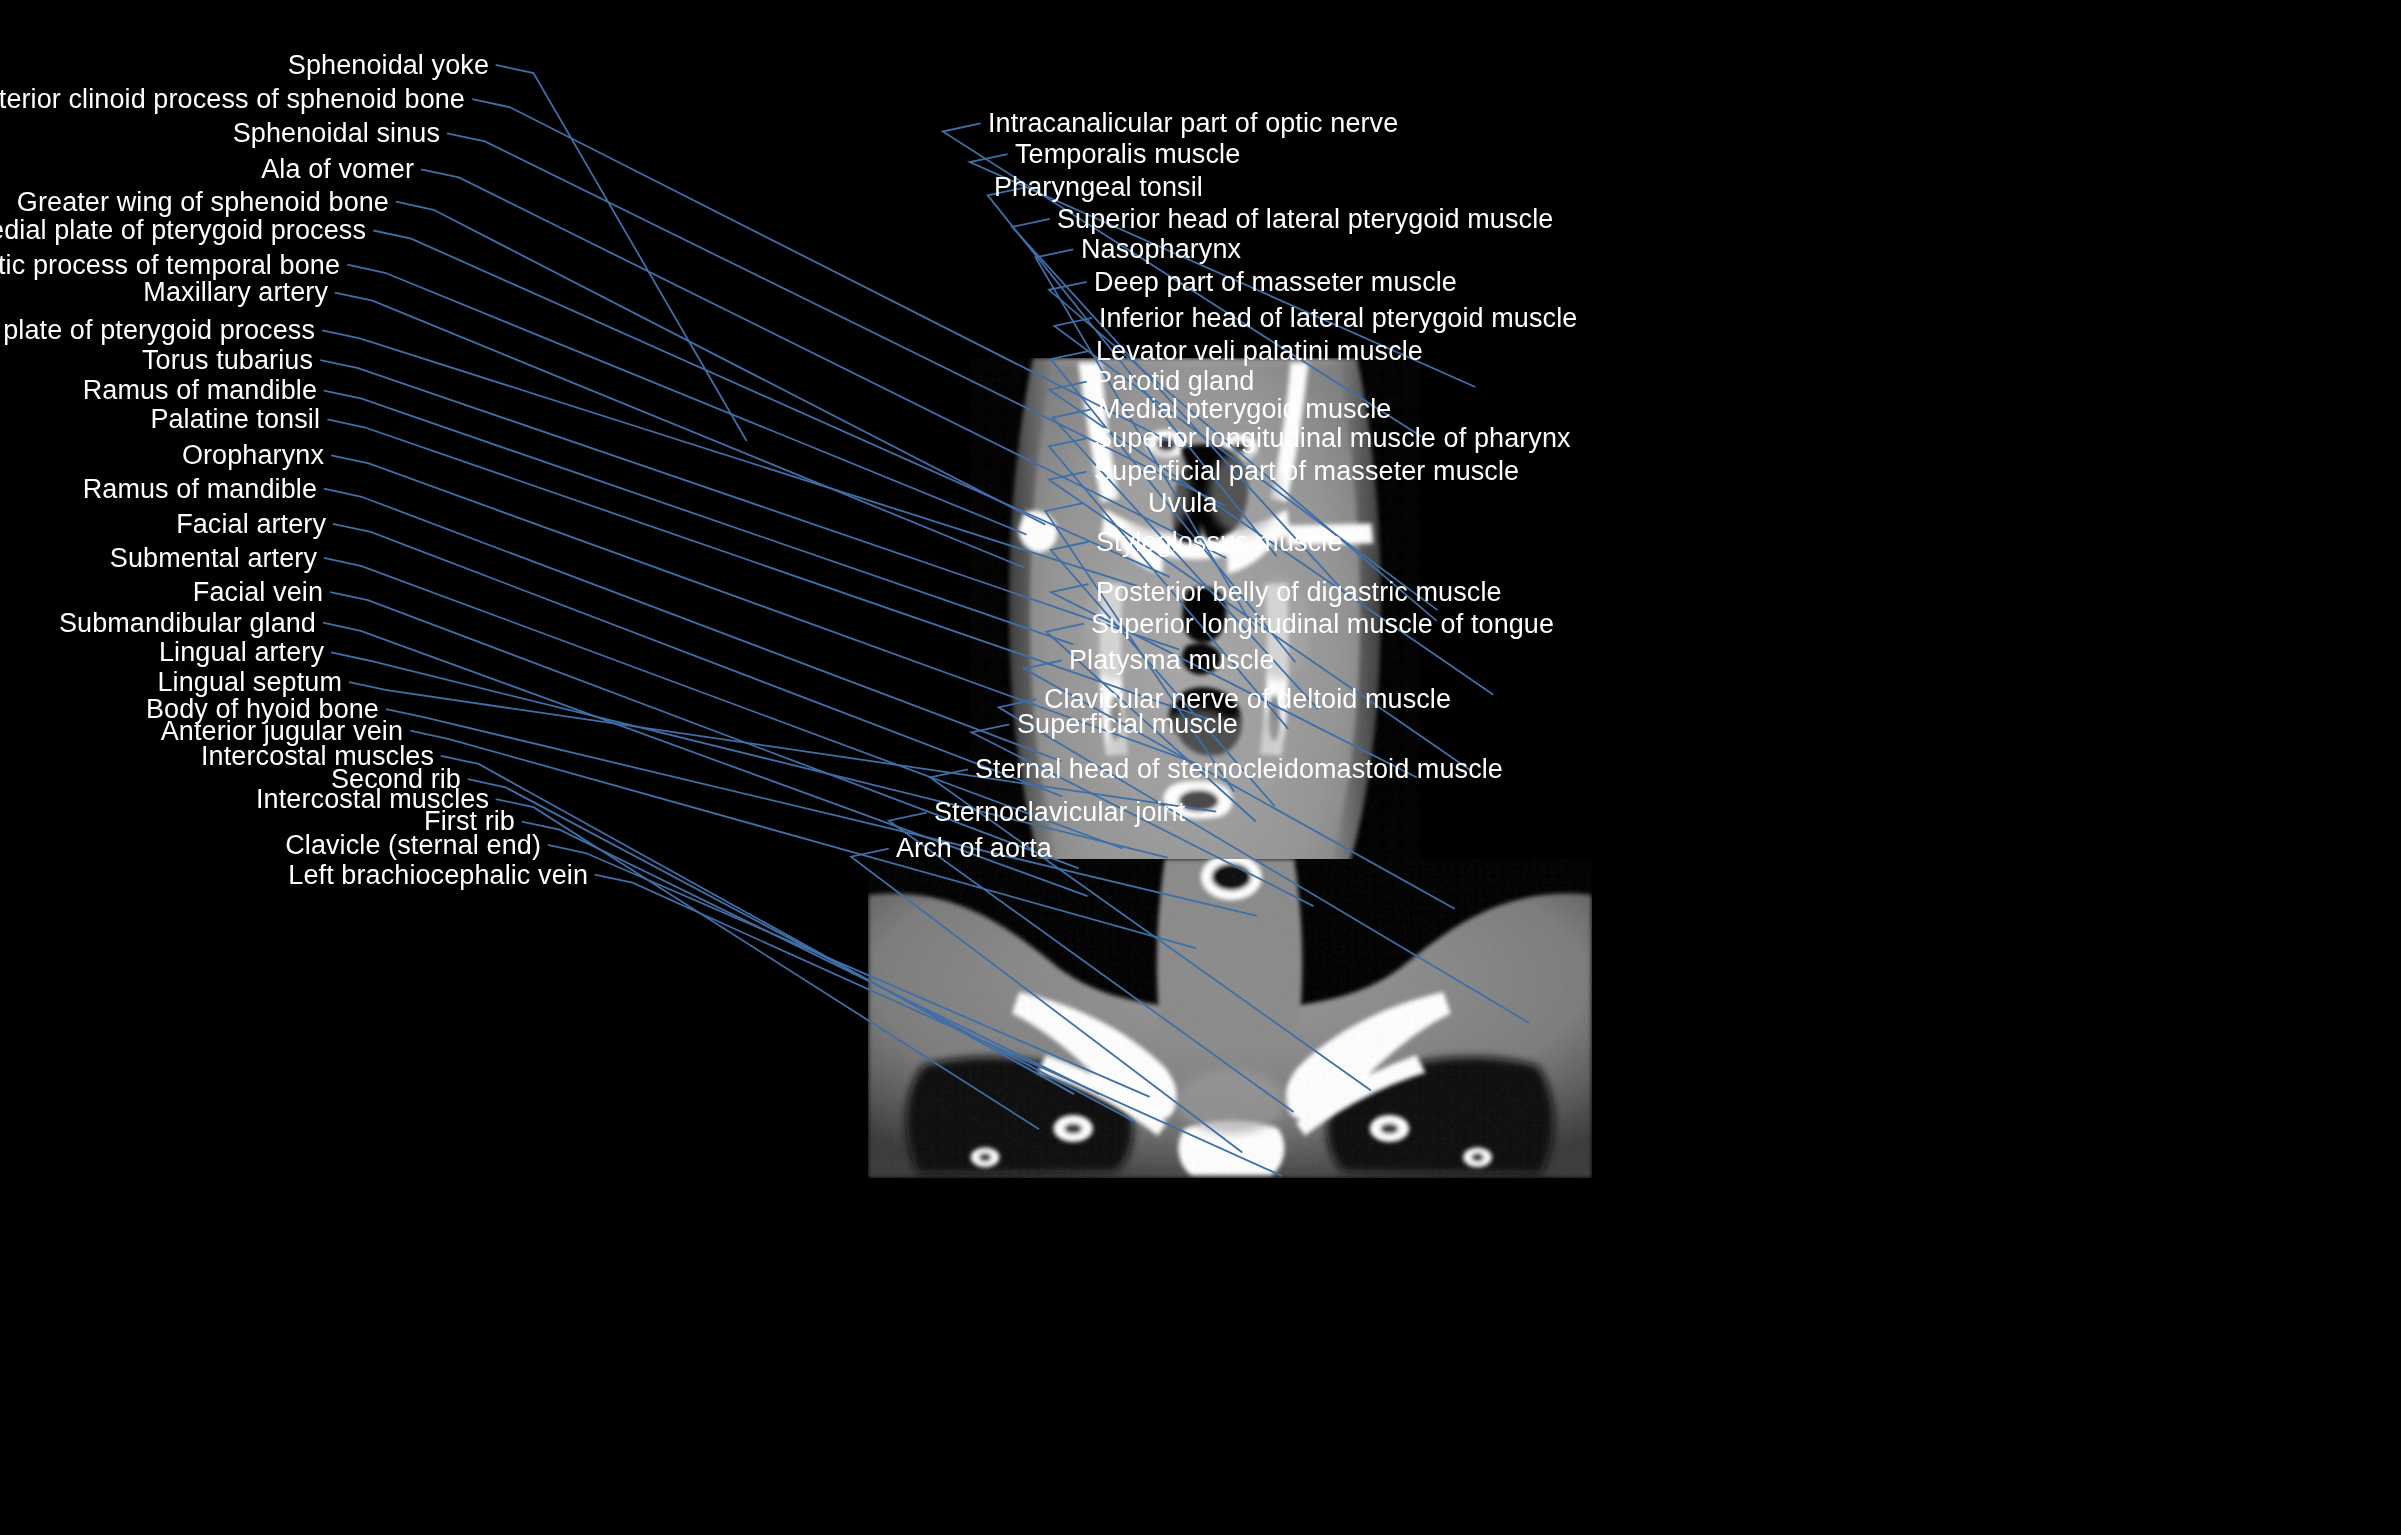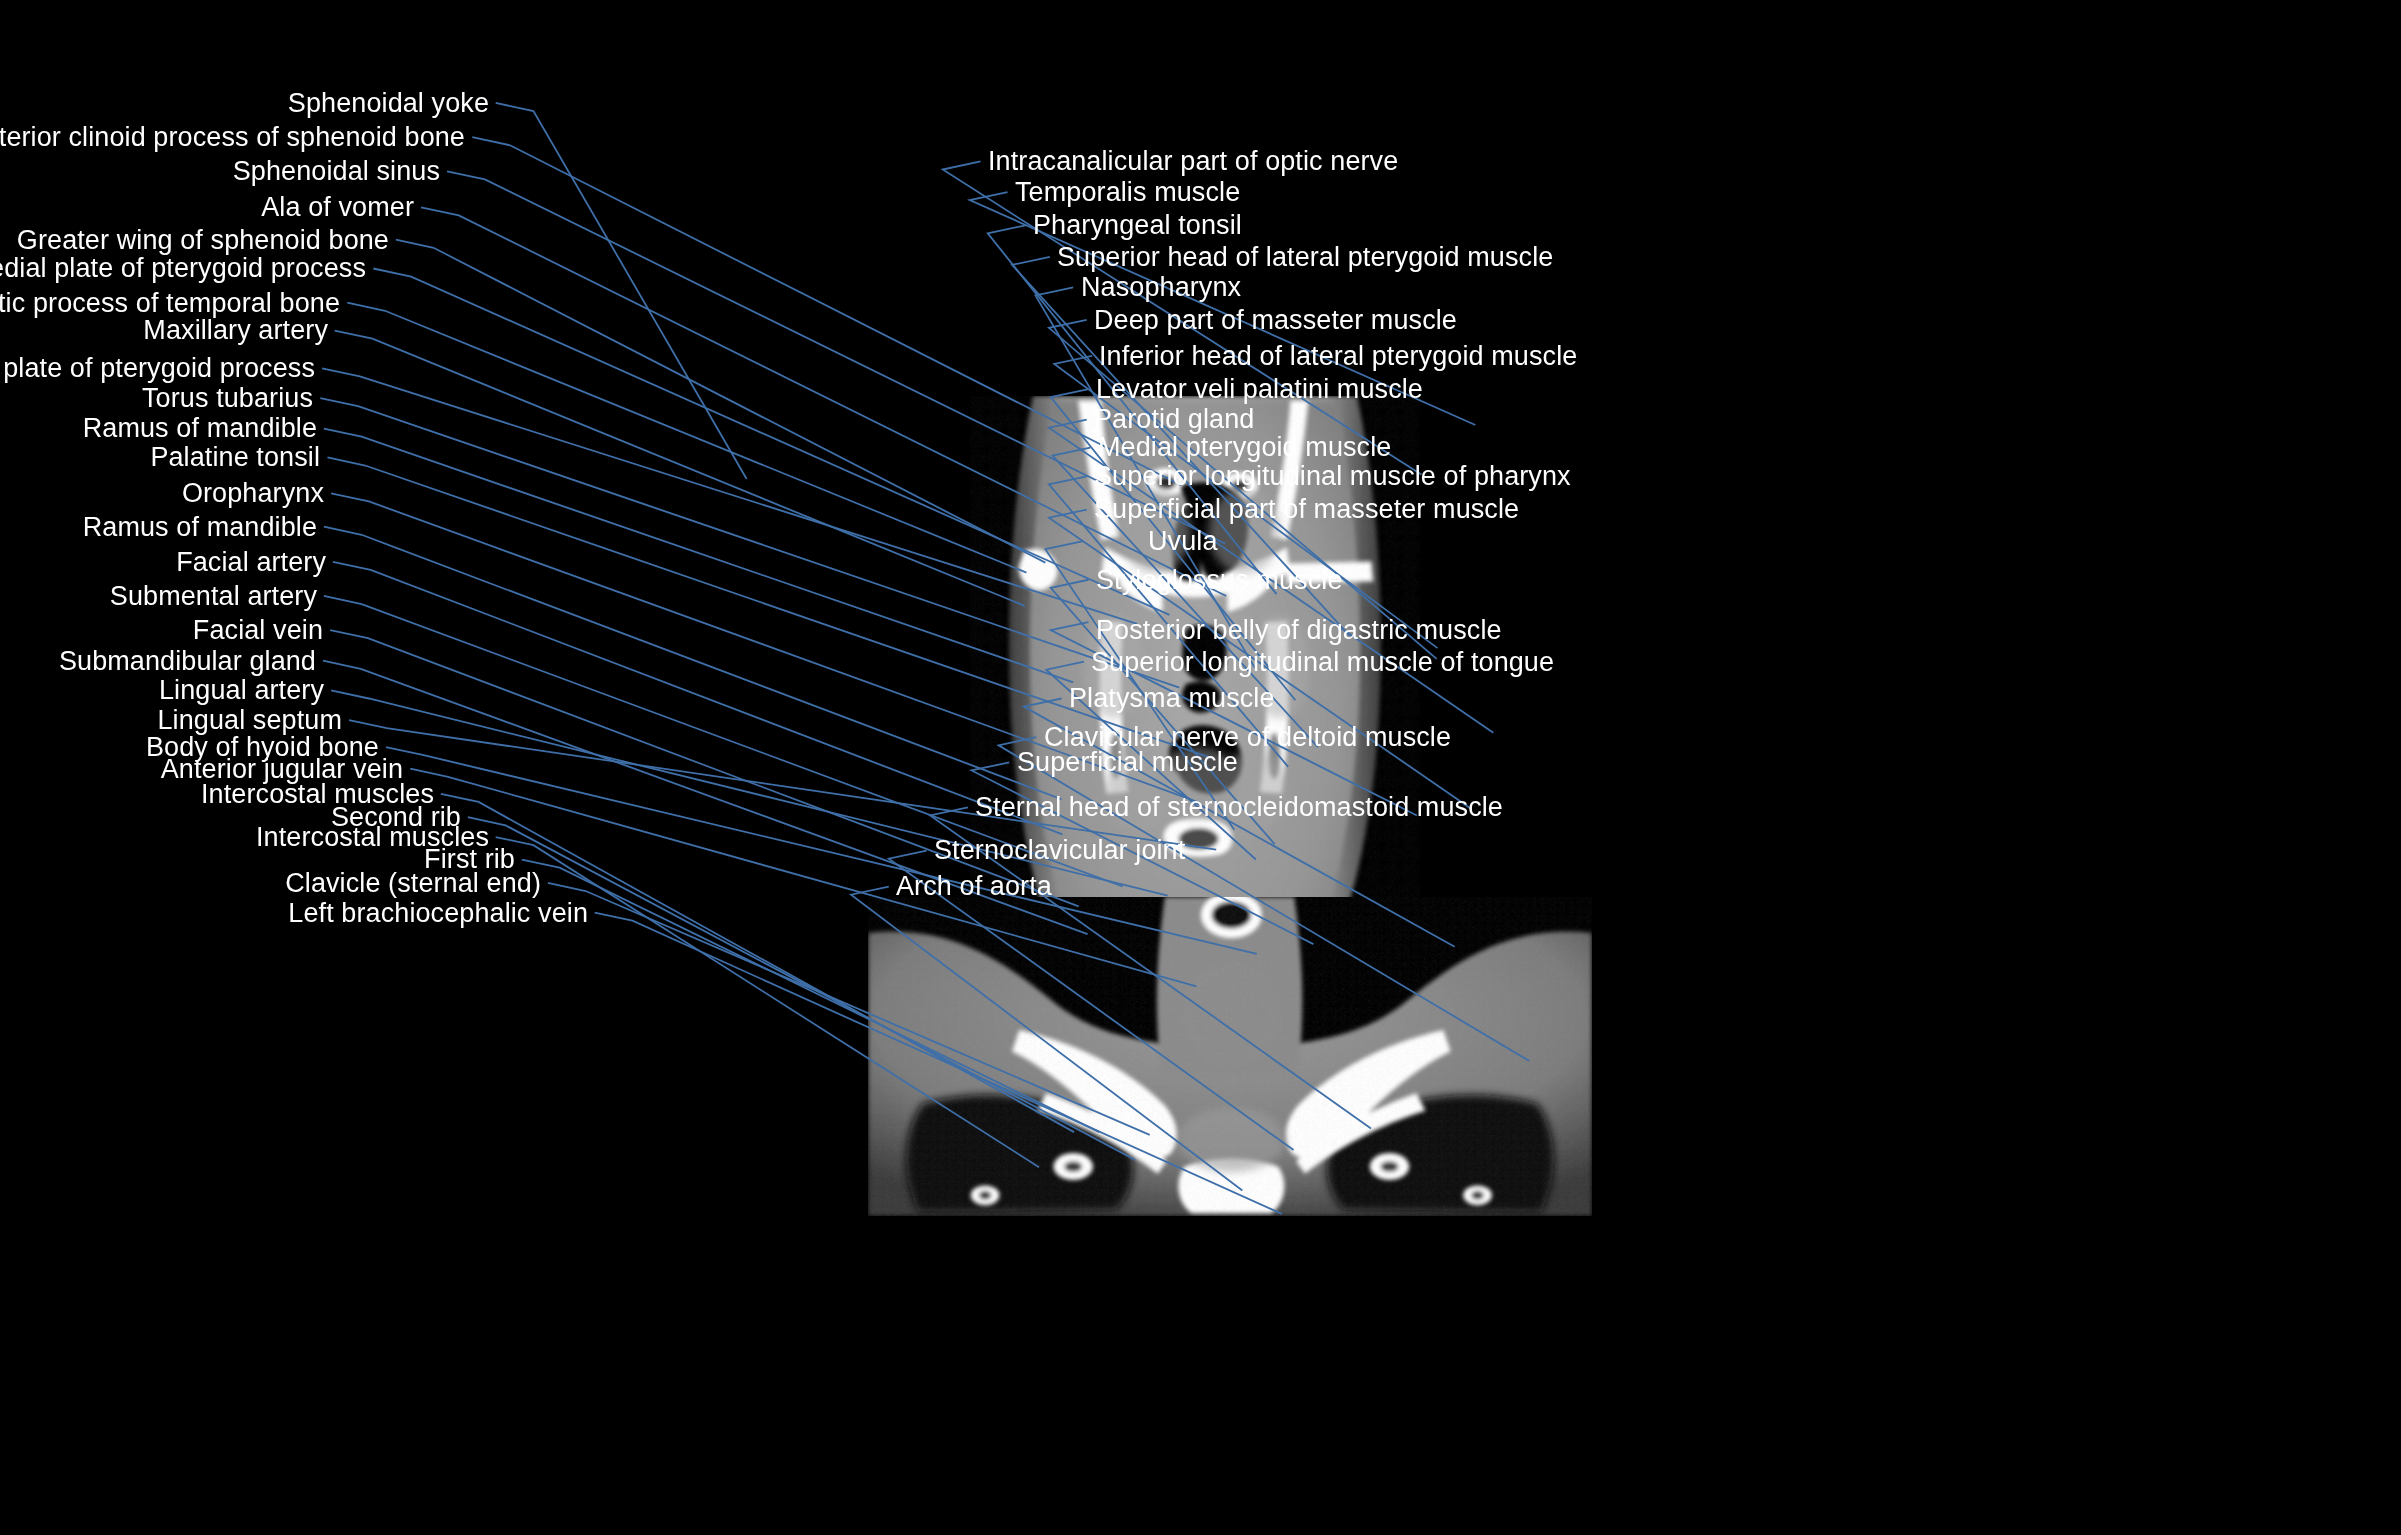--- a/index.html
+++ b/index.html
@@ -2,21 +2,20 @@
 <html style="font-size:14.4px"><head>
 <meta charset="utf-8">
 <style>
   html,body{margin:0;padding:0;background:#000;}
   #stage{
     position:relative;
     width:2401px;height:1458px;
     background:#000;
     overflow:hidden;
     font-family:"Liberation Sans", sans-serif;
-    margin-top:38px;
   }
   
   #ct-wrap{position:absolute;inset:0;}
   .ct-panel{position:absolute;}
   
   #leaders{position:absolute;left:0;top:0;width:2401px;height:1536px;pointer-events:none;}
   
   .label{
     position:absolute;
     color:#ffffff;
@@ -273,21 +272,21 @@
       <div class="label left" style="left: 434px; top: 756px;">Intercostal muscles</div>
       <div class="label left" style="left: 461px; top: 779px;">Second rib</div>
       <div class="label left" style="left: 489px; top: 799px;">Intercostal muscles</div>
       <div class="label left" style="left: 515px; top: 821px;">First rib</div>
       <div class="label left" style="left: 541px; top: 845px;">Clavicle (sternal end)</div>
       <div class="label left" style="left: 588px; top: 875px;">Left brachiocephalic vein</div>
     </div>
   <div id="labels-right">
       <div class="label right" style="left: 988px; top: 123px;">Intracanalicular part of optic nerve</div>
       <div class="label right" style="left: 1015px; top: 154px;">Temporalis muscle</div>
-      <div class="label right" style="left: 1033px; top: 187px;">Pharyngeal tonsil</div>
+      <div class="label right" style="left: 994px; top: 187px;">Pharyngeal tonsil</div>
       <div class="label right" style="left: 1057px; top: 219px;">Superior head of lateral pterygoid muscle</div>
       <div class="label right" style="left: 1081px; top: 249px;">Nasopharynx</div>
       <div class="label right" style="left: 1094px; top: 282px;">Deep part of masseter muscle</div>
       <div class="label right" style="left: 1099px; top: 318px;">Inferior head of lateral pterygoid muscle</div>
       <div class="label right" style="left: 1096px; top: 351px;">Levator veli palatini muscle</div>
       <div class="label right" style="left: 1094px; top: 381px;">Parotid gland</div>
       <div class="label right" style="left: 1098px; top: 409px;">Medial pterygoid muscle</div>
       <div class="label right" style="left: 1094px; top: 438px;">Superior longitudinal muscle of pharynx</div>
       <div class="label right" style="left: 1094px; top: 471px;">Superficial part of masseter muscle</div>
       <div class="label right" style="left: 1148px; top: 503px; text-align: right;">Uvula</div>

